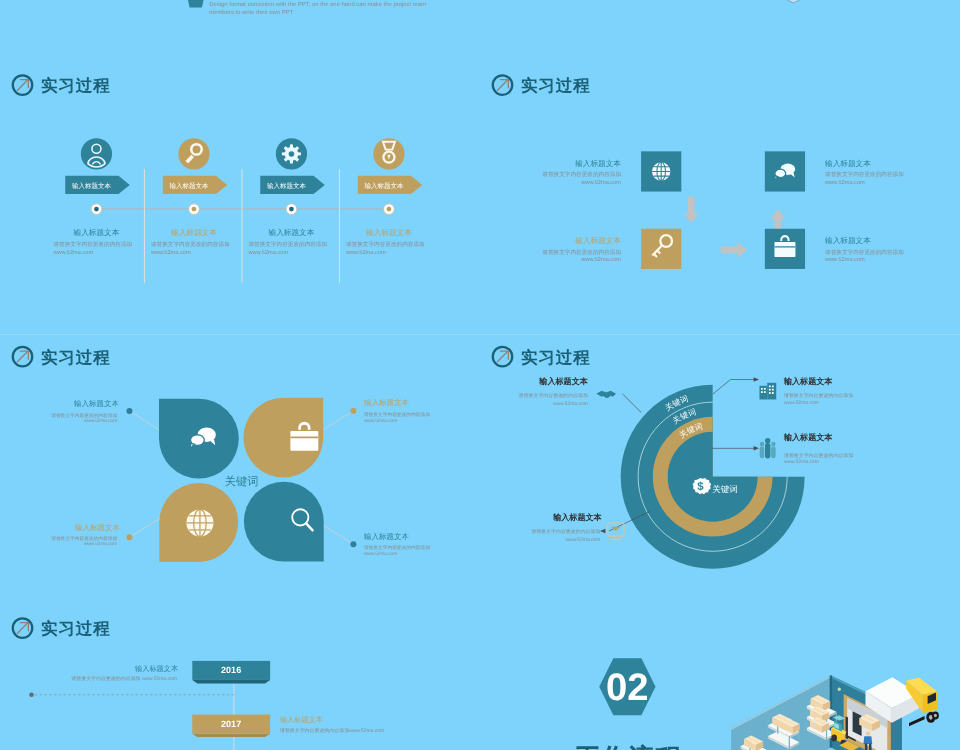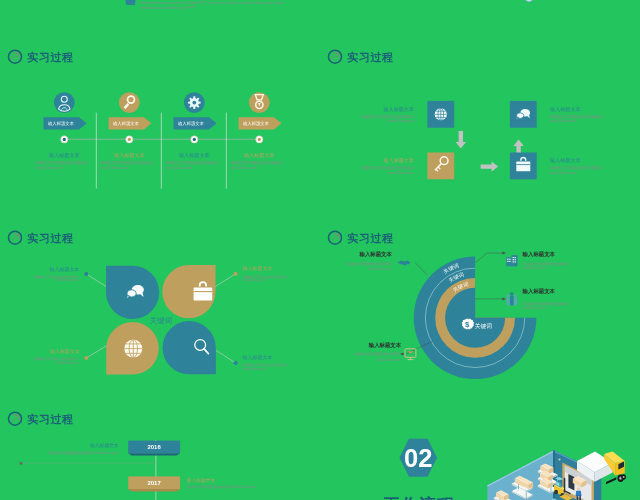--- a/index.html
+++ b/index.html
@@ -1,20 +1,20 @@
 <!DOCTYPE html>
 <html><head>
 <meta charset="utf-8">
 <title>PPT Template Preview</title>
 <style>
 html,body{margin:0;padding:0;}
 body{width:640px;height:500px;overflow:hidden;background:#efeff0;
      font-family:"Liberation Sans",sans-serif;}
 .page{position:relative;width:640px;height:500px;overflow:hidden;background:#efeff0;}
-.slide{position:absolute;width:320px;height:181px;background:#22c55e;overflow:hidden;text-decoration:underline;}
+.slide{position:absolute;width:320px;height:181px;background:#7dd3fc;overflow:hidden;text-decoration:underline;}
 .slide > svg{position:absolute;left:0;top:0;display:block;}
 .sA{left:0px;} .sB{left:320px;}
 .r0{top:-139px;} .r1{top:42px;} .r2{top:223px;} .r3{top:404px;}
 text{font-family:"Liberation Sans",sans-serif;}
 </style>
 </head>
 <body>
 
 <div class="page">
 

